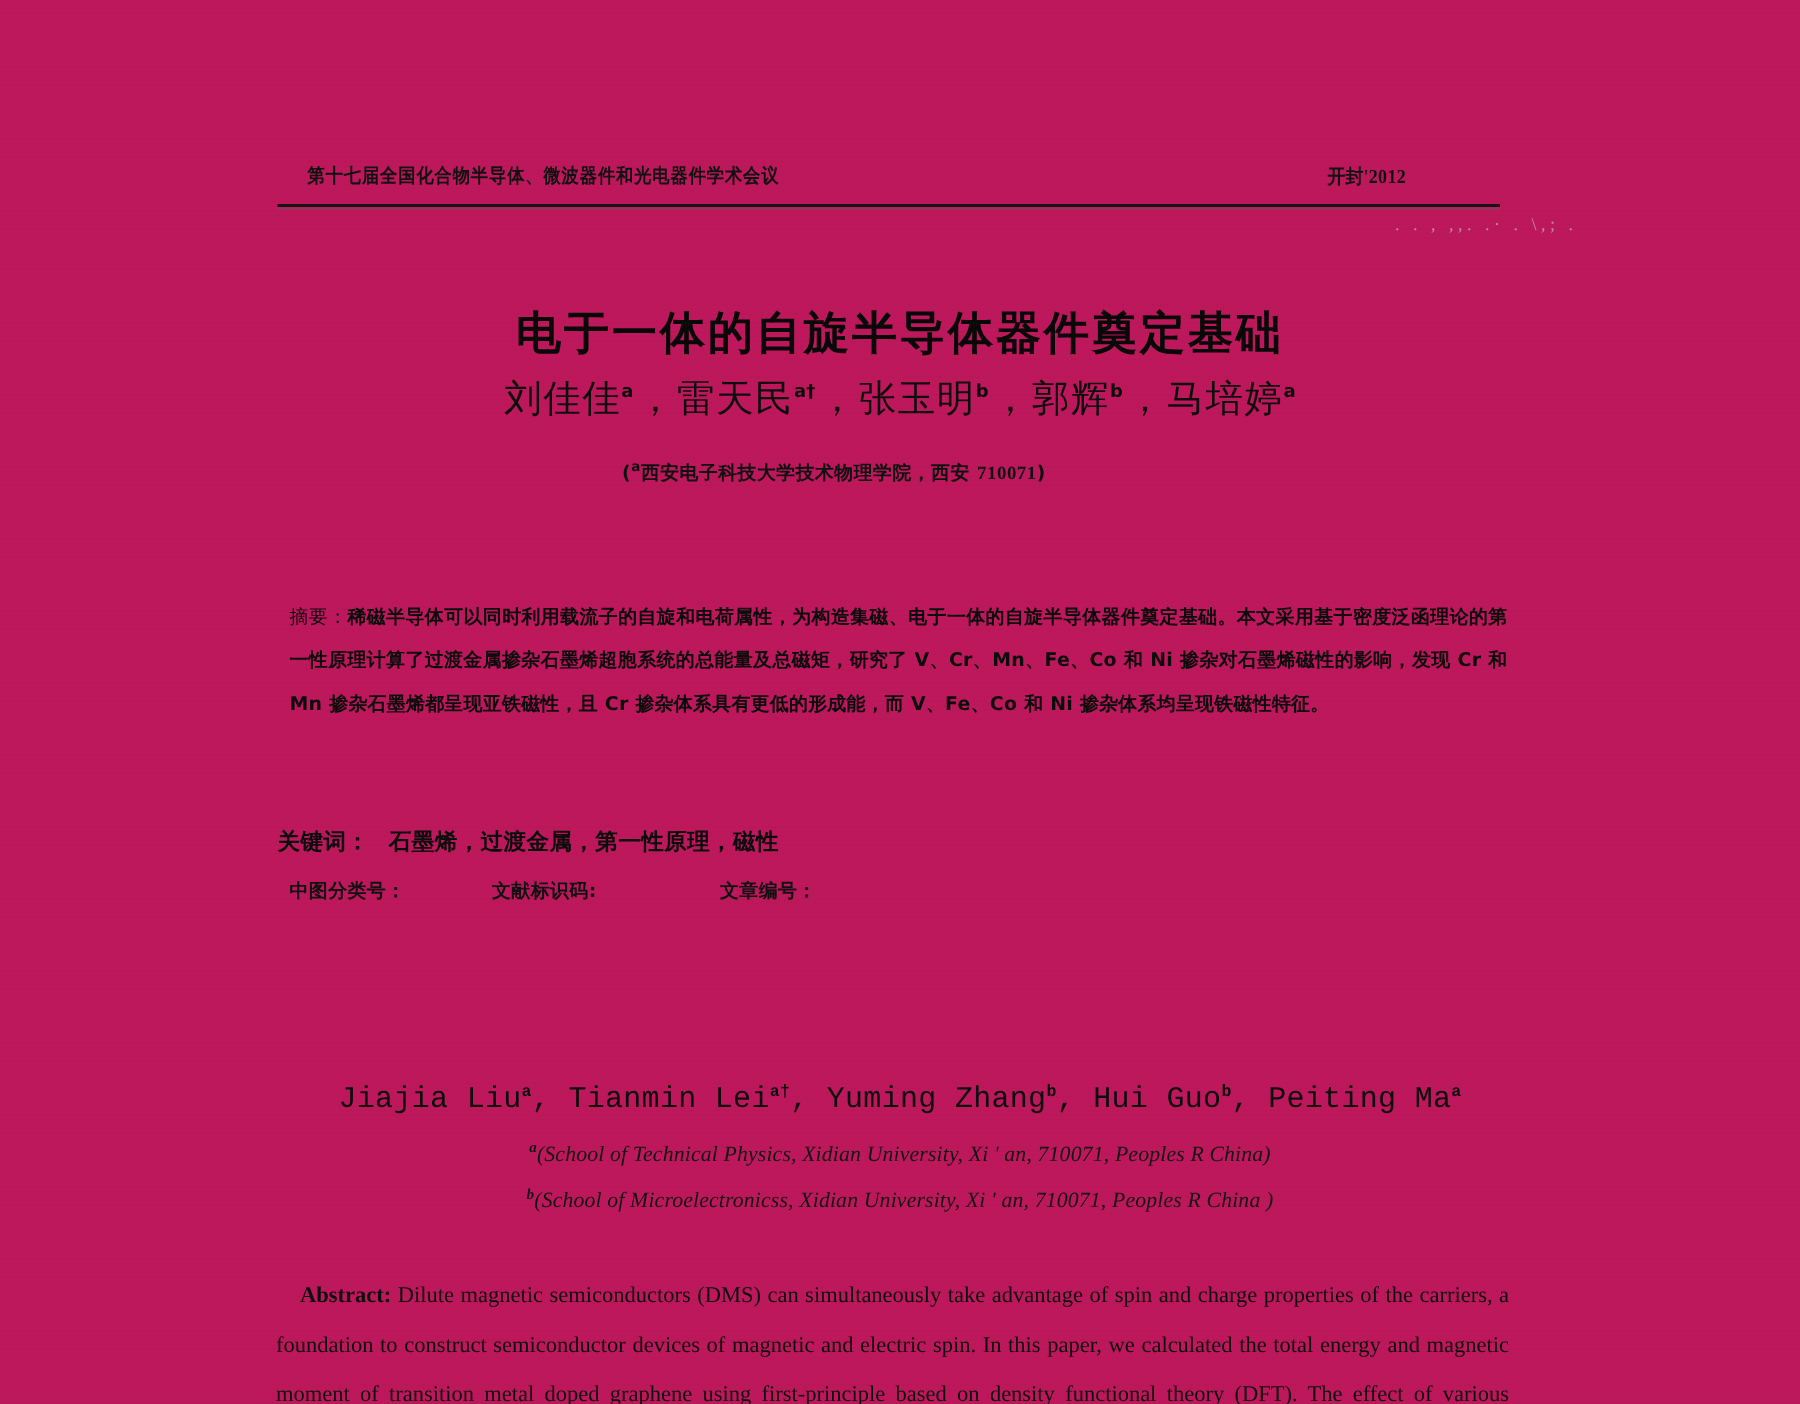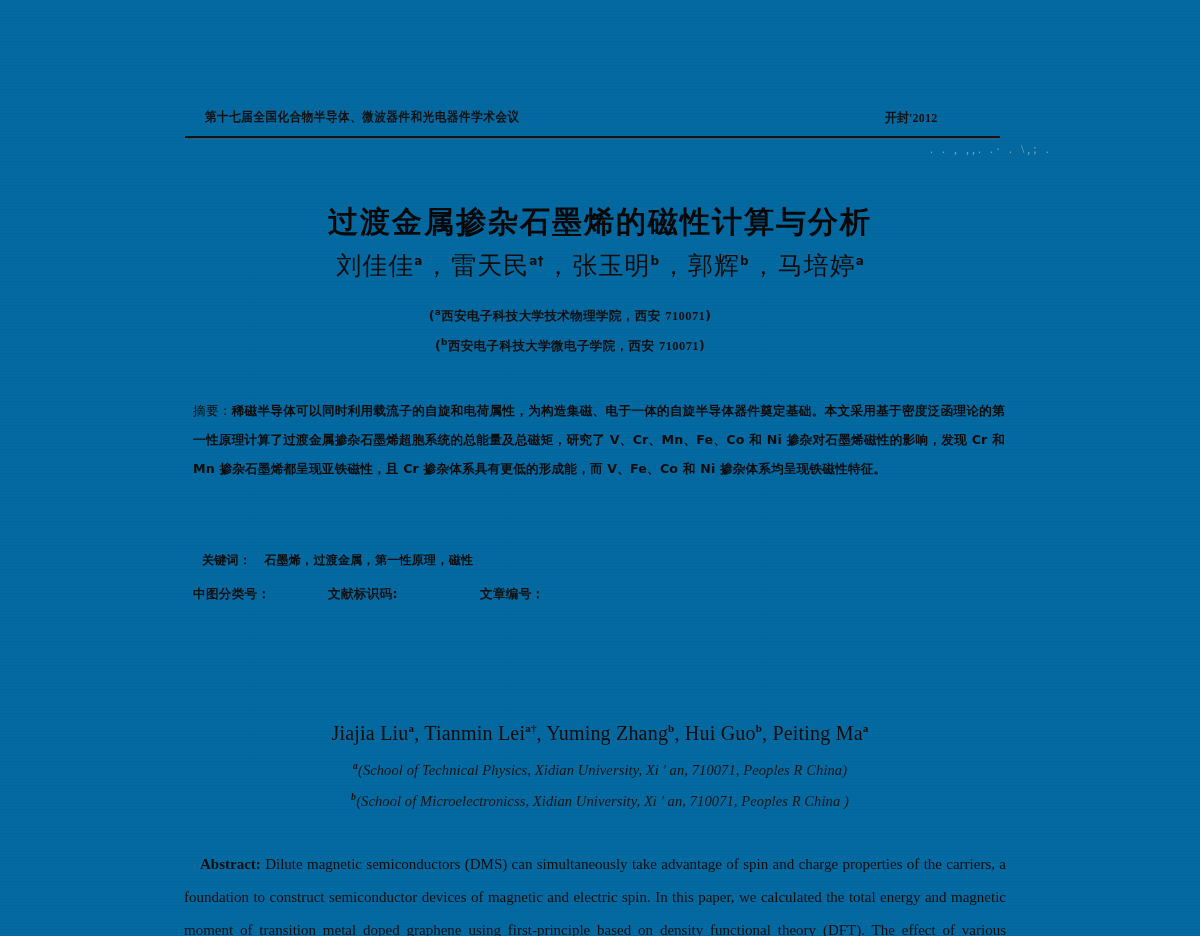--- a/index.html
+++ b/index.html
@@ -16,21 +16,21 @@
     font-family: "DejaVu Sans", sans-serif;
     color: #0a0a0a;
     -webkit-font-smoothing: none;
   }
 
   .page {
     position: absolute;
     left: 0; top: 0;
     width: 1200px;
     height: 936px;
-    background: #0369a1;
+    background: #be185d;
   }
 
   
   .runhead {
     position: absolute;
     left: 185px;
     top: 109px;
     width: 815px;
     height: 30px;
   }
@@ -126,21 +126,21 @@
     font-size: 12px;
     font-weight: bold;
     vertical-align: super;
     letter-spacing: 0;
   }
   .cn-authors .sep { letter-spacing: 0; padding: 0 2px; }
 
   
   .cn-aff {
     position: absolute;
-    left: 18px;
+    left: 4px;
     width: 1104px;
     text-align: center;
     font-family: "DejaVu Sans", sans-serif;
     font-size: 12.5px;
     font-weight: bold;
     letter-spacing: .4px;
     color: #101010;
   }
   .cn-aff sup { font-size: 9px; vertical-align: super; }
   .cn-aff .num { font-family: "Liberation Serif", serif; font-weight: bold; }
@@ -160,24 +160,24 @@
     letter-spacing: .2px;
     text-align: justify;
     text-justify: inter-ideograph;
     color: #0c0c0c;
   }
   .cn-abstract .lbl { font-weight: normal; }
 
   
   .cn-keywords {
     position: absolute;
-    left: 202px;
+    left: 185px;
     top: 552px;
     font-family: "DejaVu Sans", sans-serif;
-    font-size: 12px;
+    font-size: 15px;
     font-weight: bold;
     letter-spacing: .3px;
     color: #0c0c0c;
     white-space: nowrap;
   }
   .cn-keywords .kw-label { padding-right: 13px; }
 
   .cn-class {
     position: absolute;
     left: 193px;
@@ -210,21 +210,21 @@
   }
   .en-title .l2 { display: block; }
 
   
   .en-authors {
     position: absolute;
     left: 0;
     top: 722px;
     width: 1200px;
     text-align: center;
-    font-family: Liberation Serif, serif;
+    font-family: Liberation Mono, monospace;
     font-size: 20px;
     font-weight: normal;
     letter-spacing: .2px;
     color: #0d0d0d;
   }
   .en-authors sup {
     font-size: 11px;
     font-weight: bold;
     vertical-align: super;
   }
@@ -282,31 +282,28 @@
   <div class="runhead">
     <div class="runhead-left">第十七届全国化合物半导体、微波器件和光电器件学术会议</div>
     <div class="runhead-right">
       <span>开封</span><span class="yr">'2012</span>
     </div>
   </div>
   <div class="runhead-rule"></div>
   <div class="runhead-rule-thin"></div>
   <div class="scan-smudge">. . , ,,. .· .  \,; .</div>
 
-  <h1 class="cn-title">过渡金属掺杂石墨烯的磁性计算与分析</h1>
+  <h1 class="cn-title">电于一体的自旋半导体器件奠定基础</h1>
 
   <div class="cn-authors">
     <span><span>刘佳佳</span><sup>a</sup></span><span class="sep">，</span><span><span>雷天民</span><sup>a†</sup></span><span class="sep">，</span><span><span>张玉明</span><sup>b</sup></span><span class="sep">，</span><span><span>郭辉</span><sup>b</sup></span><span class="sep">，</span><span><span>马培婷</span><sup>a</sup></span>
   </div>
 
   <div class="cn-aff" id="cn-aff-a">
     (<sup>a</sup><span>西安电子科技大学技术物理学院，西安 </span><span class="num">710071</span>)
-  </div>
-  <div class="cn-aff" id="cn-aff-b">
-    (<sup>b</sup><span>西安电子科技大学微电子学院，西安 </span><span class="num">710071</span>)
   </div>
 
   <div class="cn-abstract">
     <span class="lbl">摘要：</span><span>稀磁半导体可以同时利用载流子的自旋和电荷属性，为构造集磁、电于一体的自旋半导体器件奠定基础。本文采用基于密度泛函理论的第一性原理计算了过渡金属掺杂石墨烯超胞系统的总能量及总磁矩，研究了 V、Cr、Mn、Fe、Co 和 Ni 掺杂对石墨烯磁性的影响，发现 Cr 和 Mn 掺杂石墨烯都呈现亚铁磁性，且 Cr 掺杂体系具有更低的形成能，而 V、Fe、Co 和 Ni 掺杂体系均呈现铁磁性特征。</span>
   </div>
 
   <div class="cn-keywords">
     <span class="kw-label">关键词：</span><span>石墨烯，过渡金属，第一性原理，磁性</span>
   </div>
 

